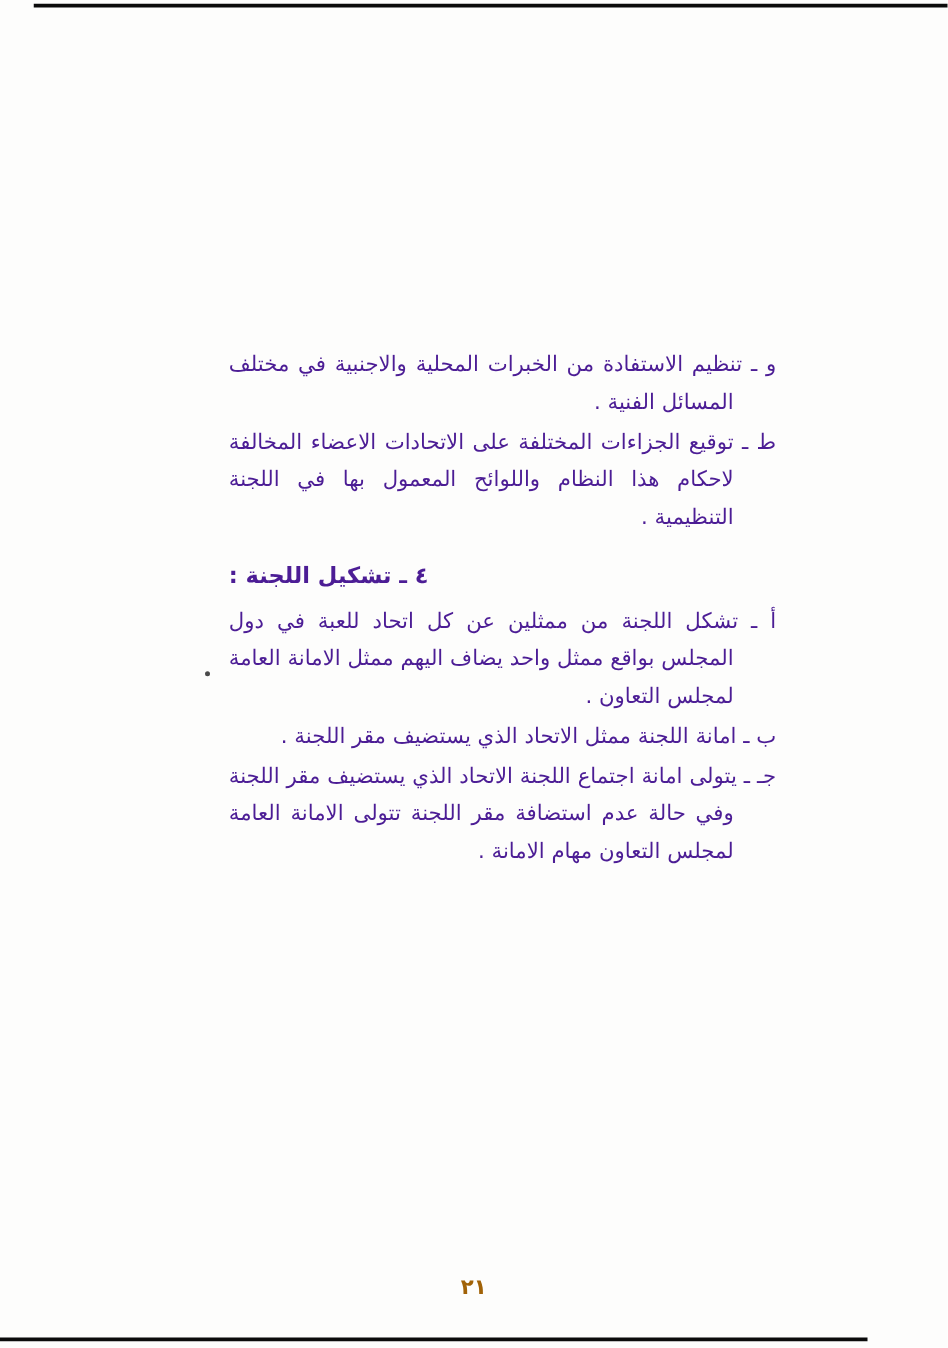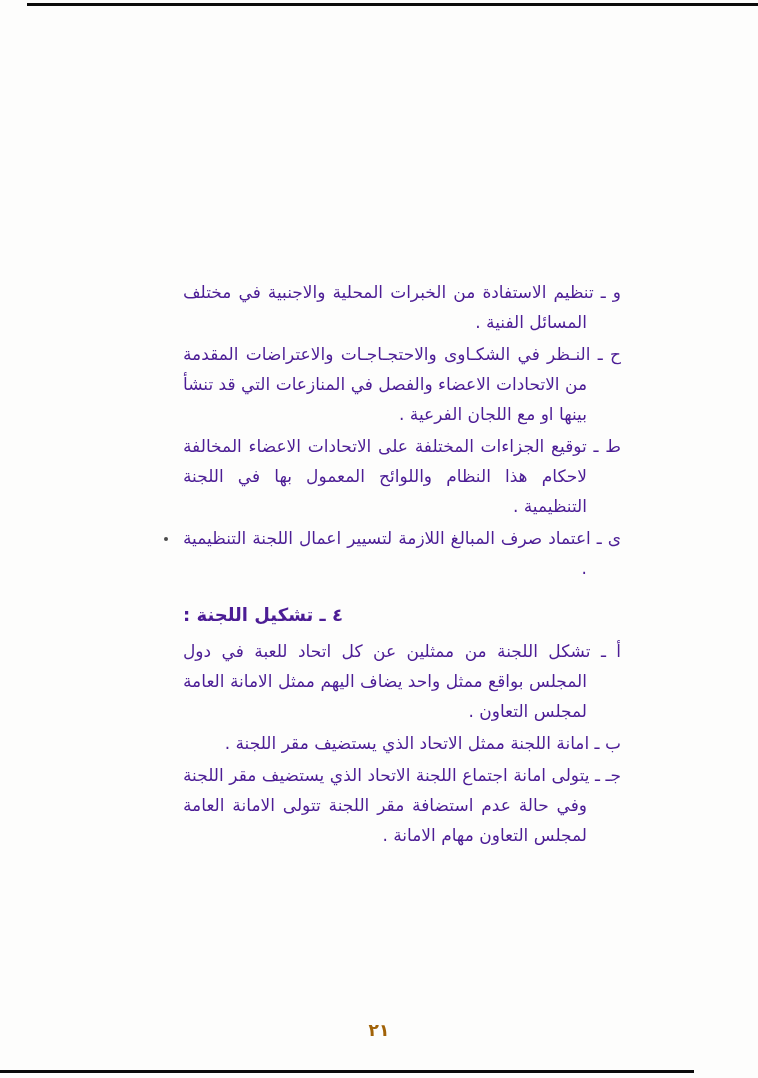--- a/index.html
+++ b/index.html
@@ -103,30 +103,22 @@
   <div class="speck"></div>
 
   <main class="content">
 
     <ol class="abjad-list">
       <li class="item">
         <span class="marker">و ـ</span>
         <span class="text">تنظيم الاستفادة من الخبرات المحلية والاجنبية في مختلف المسائل الفنية .</span>
       </li>
       <li class="item">
-        <span class="marker">ح ـ</span>
-        <span class="text">النـظر في الشكـاوى والاحتجـاجـات والاعتراضات المقدمة من الاتحادات الاعضاء والفصل في المنازعات التي قد تنشأ بينها او مع اللجان الفرعية .</span>
-      </li>
-      <li class="item">
         <span class="marker">ط ـ</span>
         <span class="text">توقيع الجزاءات المختلفة على الاتحادات الاعضاء المخالفة لاحكام هذا النظام واللوائح المعمول بها في اللجنة التنظيمية .</span>
-      </li>
-      <li class="item">
-        <span class="marker">ى ـ</span>
-        <span class="text">اعتماد صرف المبالغ اللازمة لتسيير اعمال اللجنة التنظيمية .</span>
       </li>
     </ol>
 
     <h2 class="section-heading">٤ ـ تشكيل اللجنة :</h2>
 
     <ol class="abjad-list sub">
       <li class="item">
         <span class="marker">أ ـ</span>
         <span class="text">تشكل اللجنة من ممثلين عن كل اتحاد للعبة في دول المجلس بواقع ممثل واحد يضاف اليهم ممثل الامانة العامة لمجلس التعاون .</span>
       </li>

